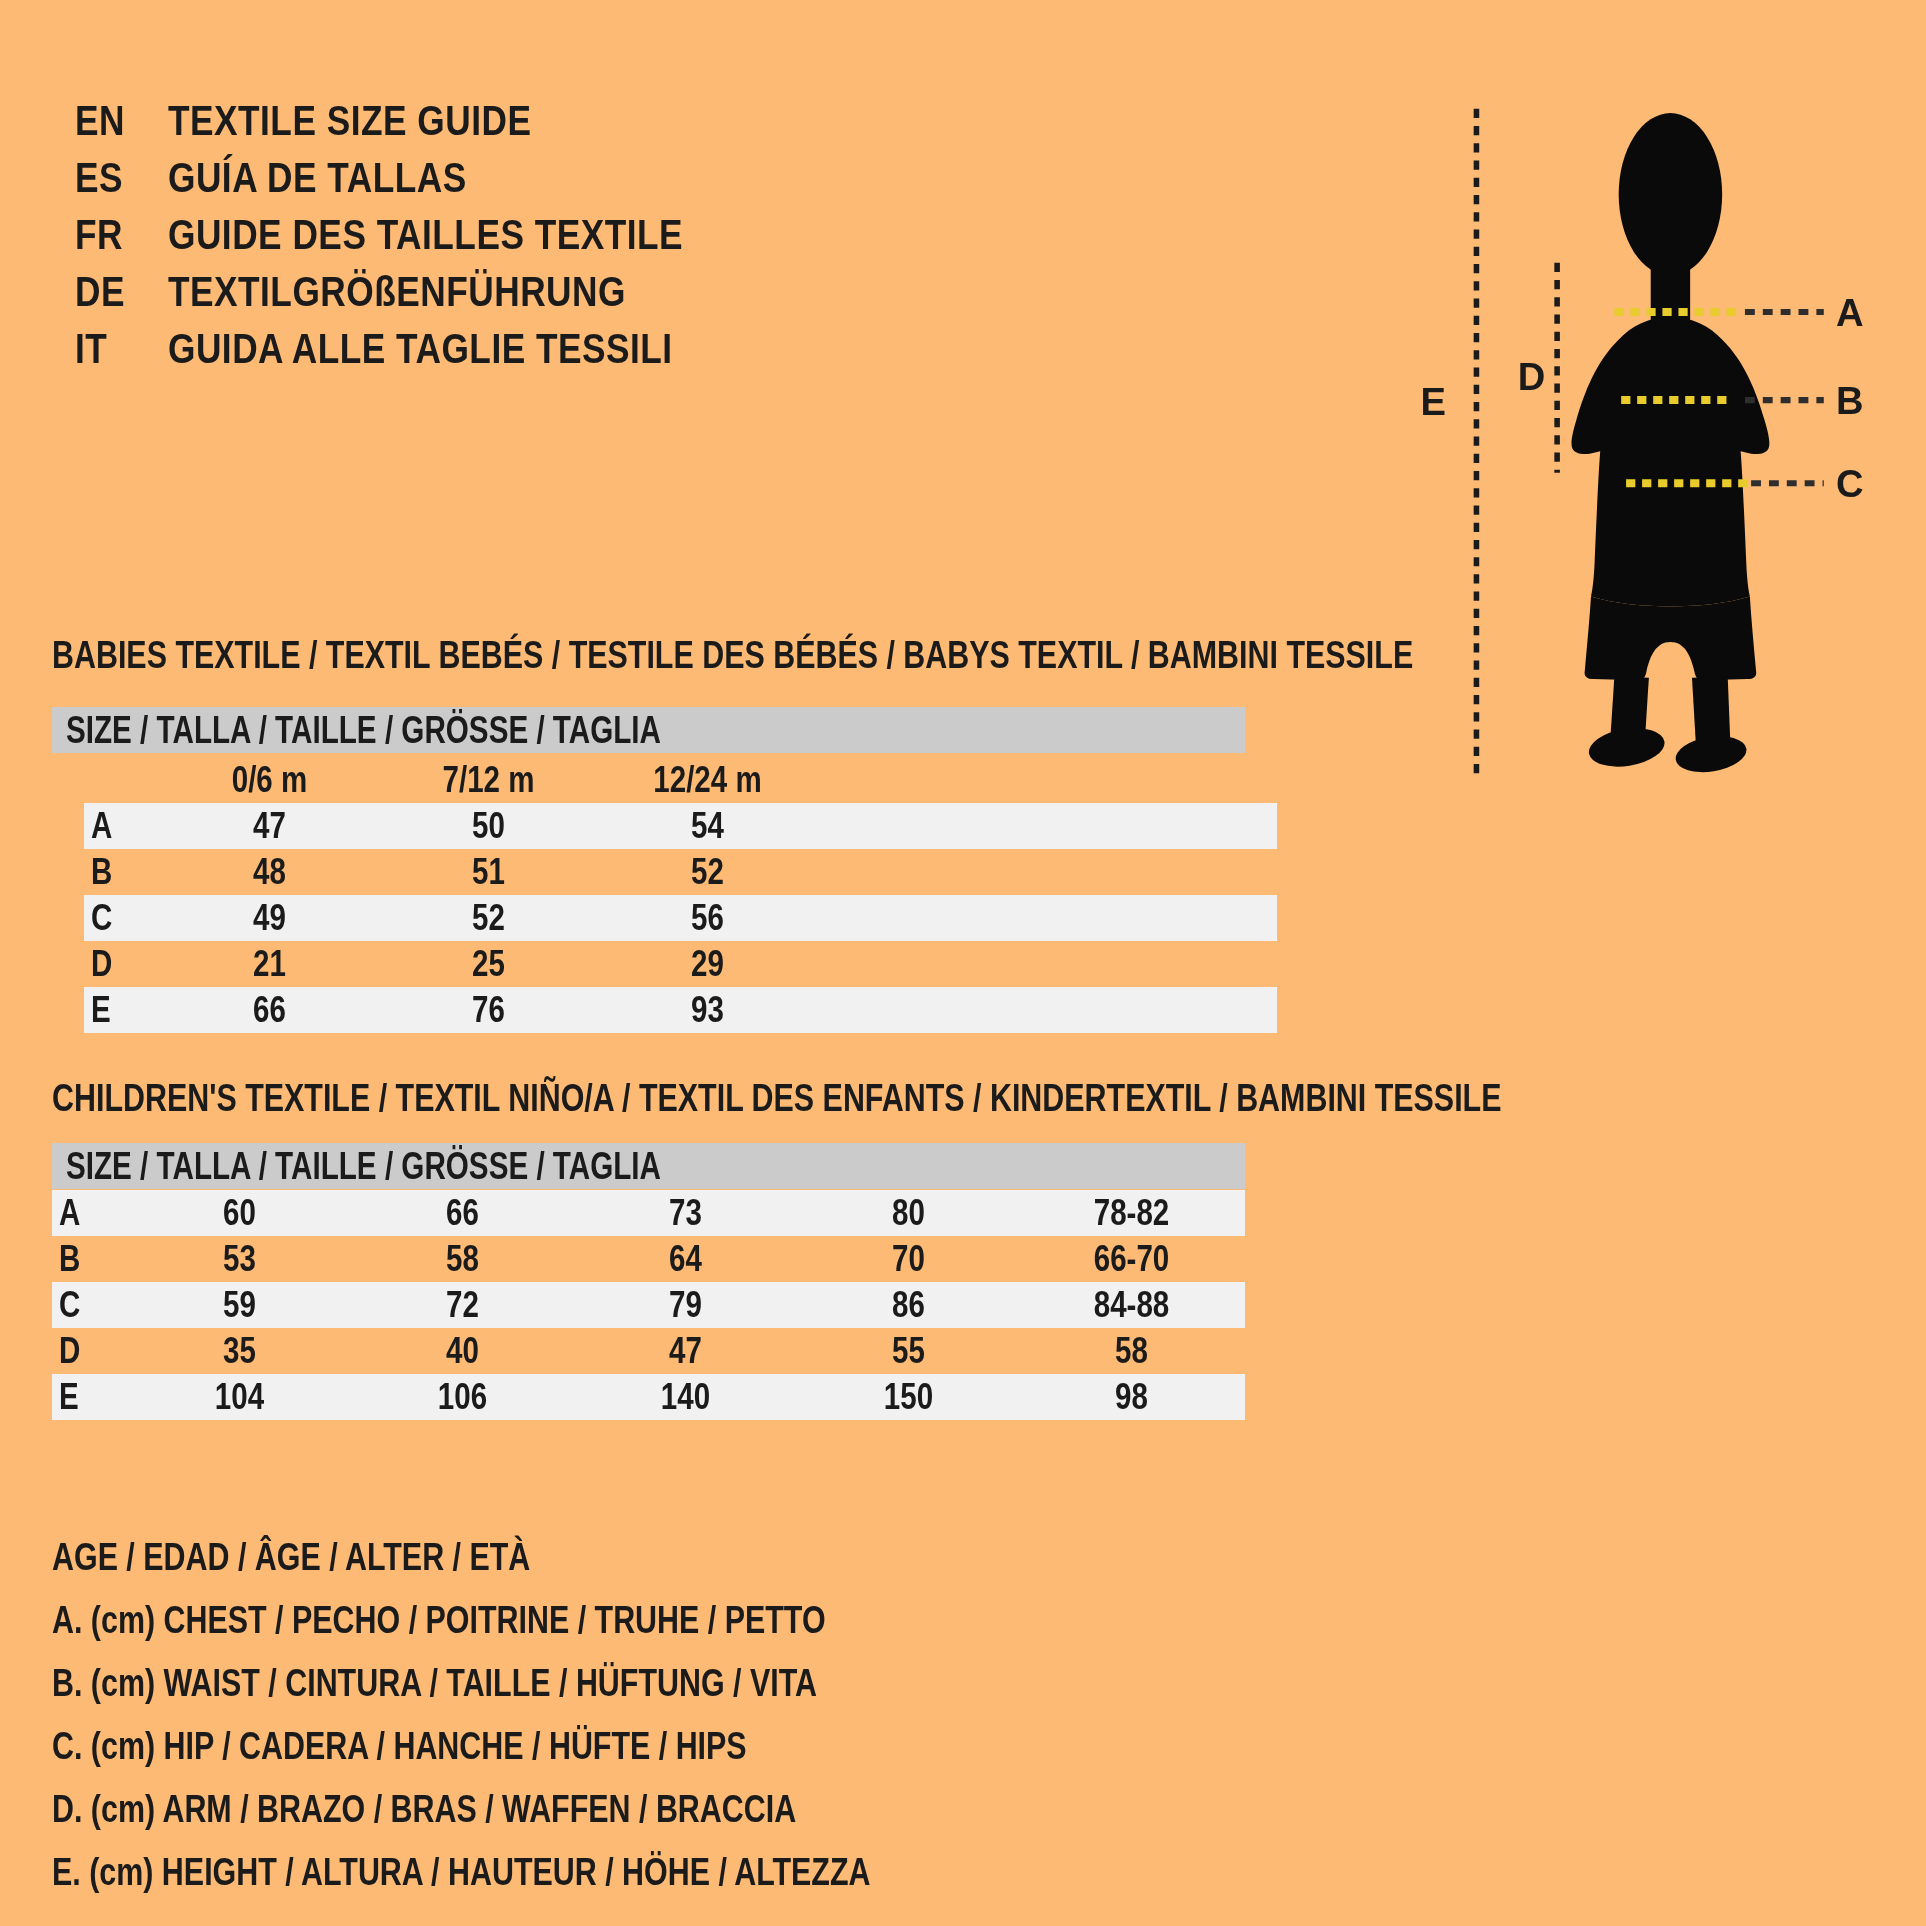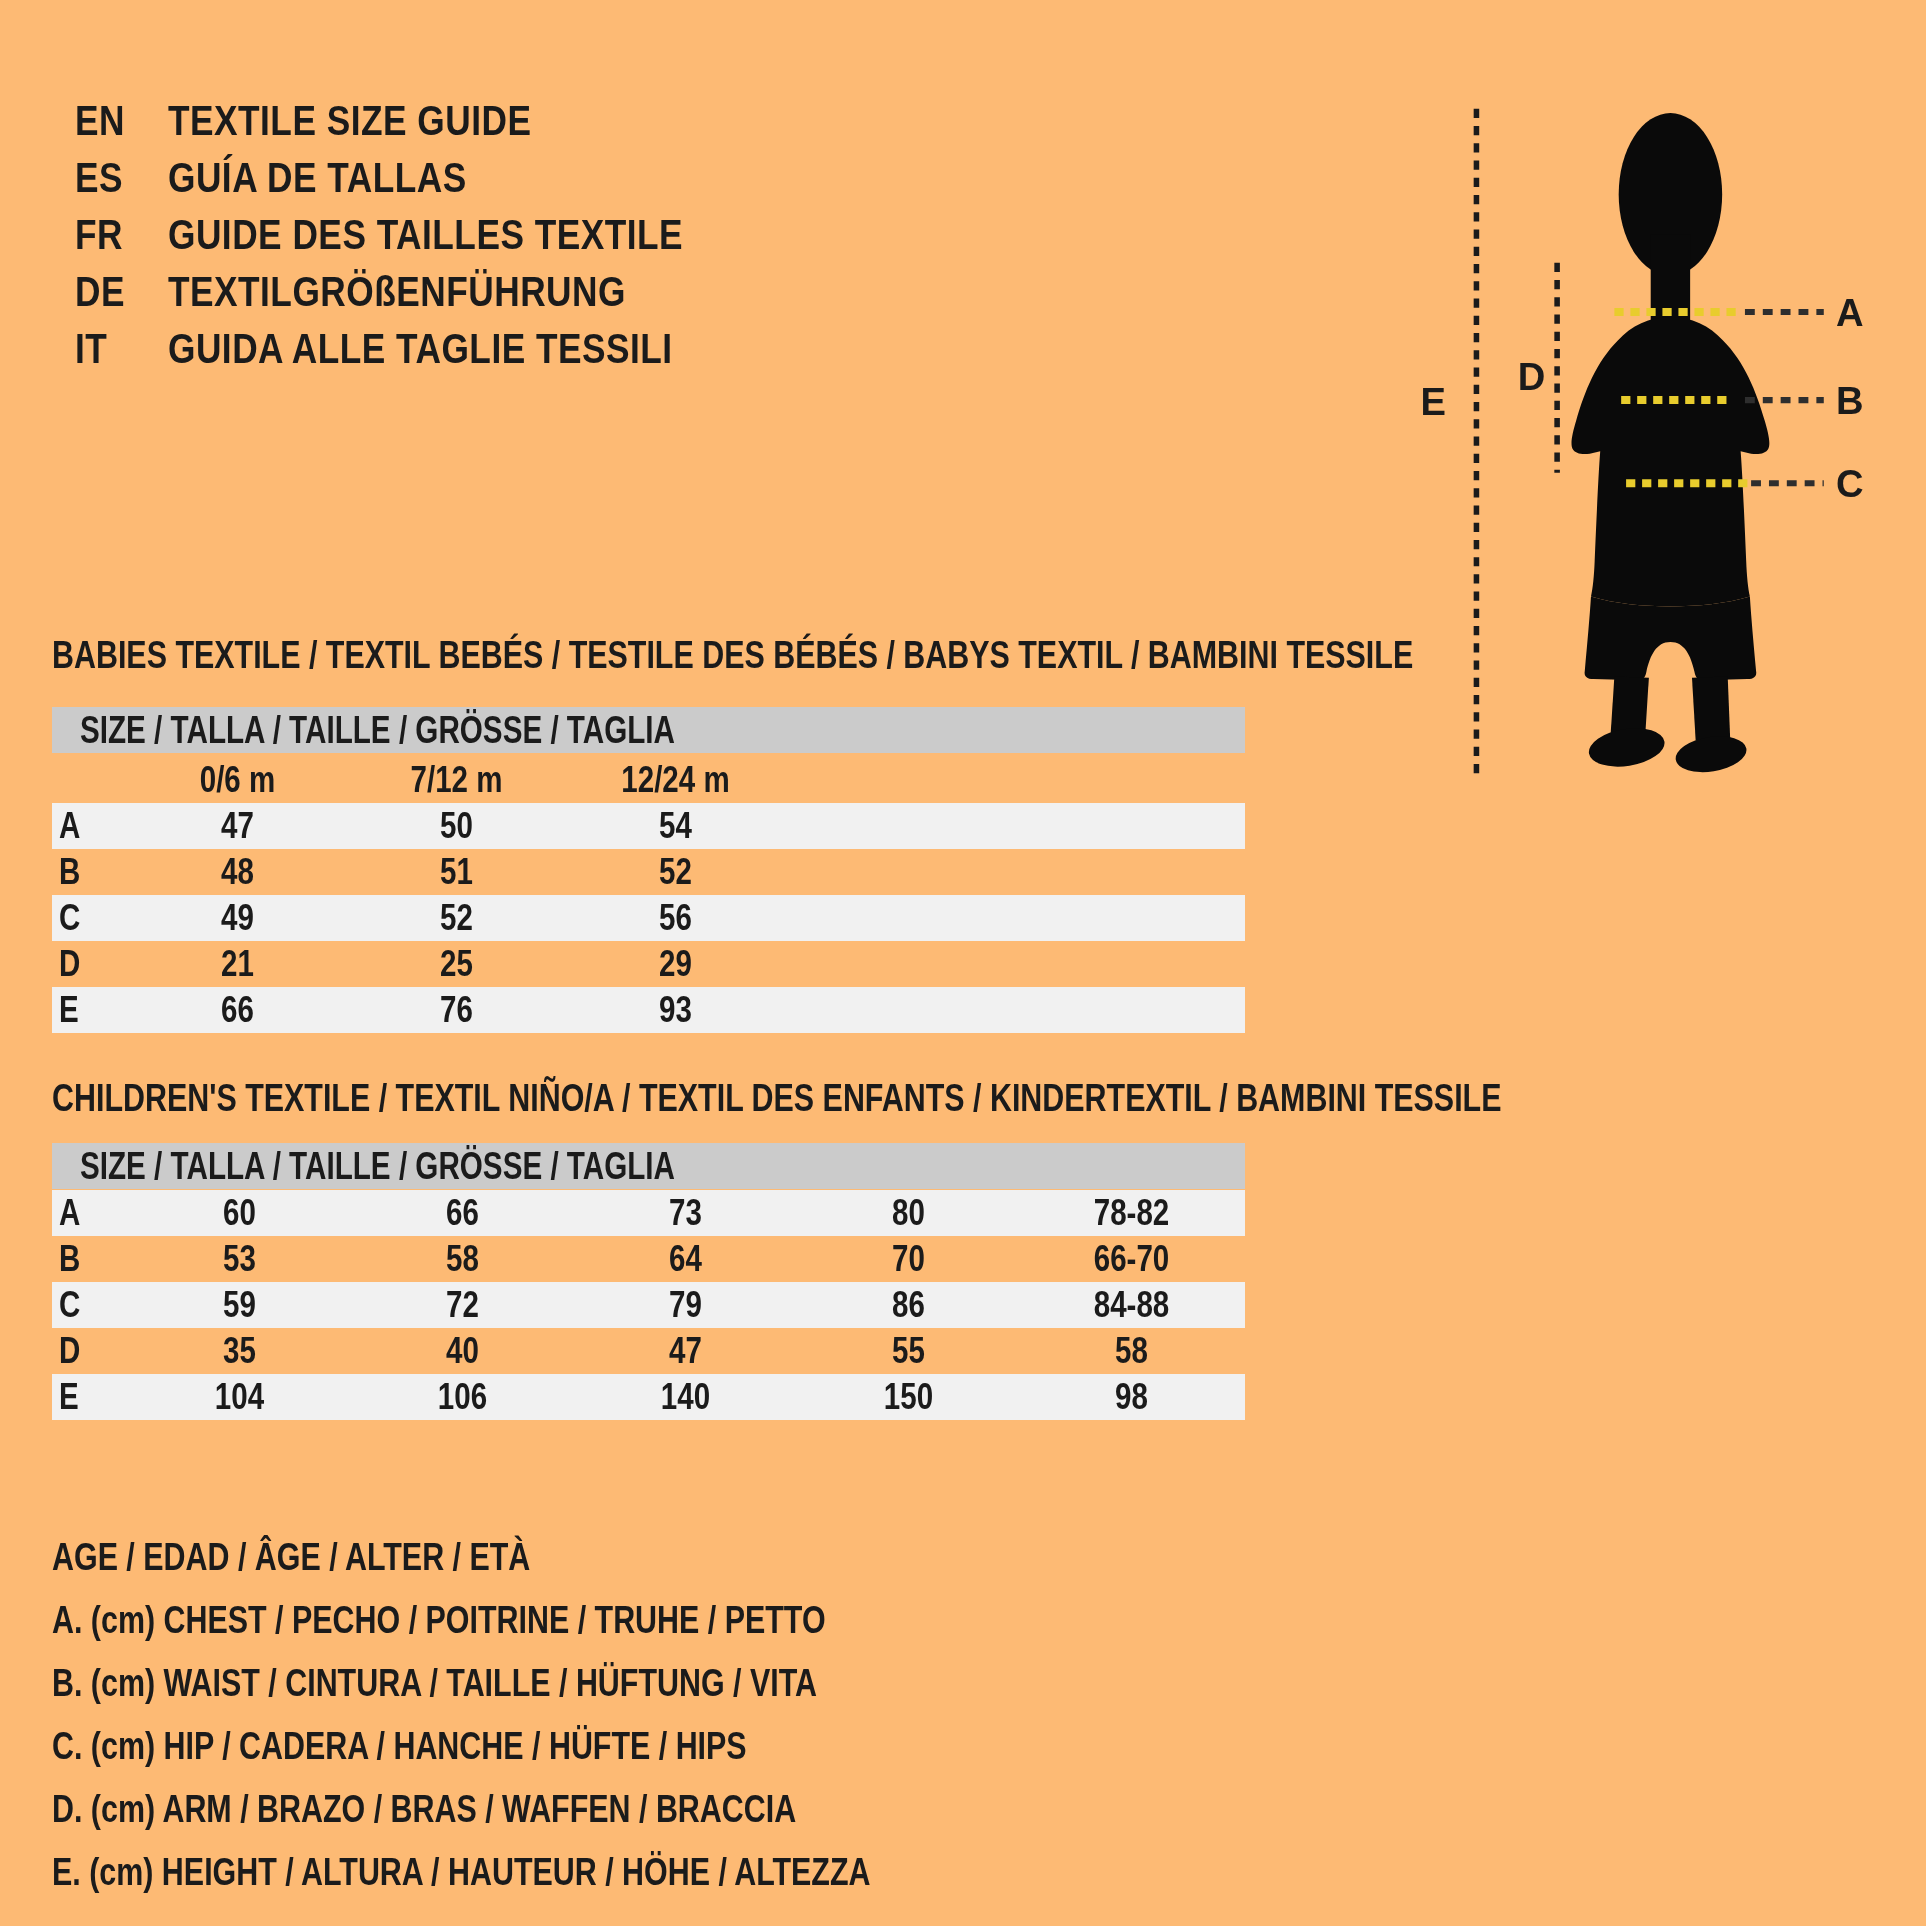--- a/index.html
+++ b/index.html
@@ -23,27 +23,27 @@
   .figure{position:absolute;left:1405px;top:74px;width:521px;height:715px;}
 
   
   .section-title{position:absolute;left:52px;font-size:39px;font-weight:bold;
     transform:scaleX(0.78);transform-origin:0 50%;white-space:nowrap;line-height:44px;}
   .title-babies{top:633px;}
   .title-children{top:1076px;}
 
   
   .size-bar{position:absolute;left:52px;width:1193px;height:46px;background:#cbcbcb;
-    font-size:38px;font-weight:bold;line-height:46px;padding-left:28px;box-sizing:border-box;}
+    font-size:38px;font-weight:bold;line-height:46px;padding-left:14px;box-sizing:border-box;}
   .bar-babies{top:707px;}
   .bar-children{top:1143px;}
 
   
   .tbl{position:absolute;left:52px;width:1193px;}
-  .tbl-babies{top:757px;}
+  .tbl-babies{top:757px;margin-left:32px;}
   .tbl-children{top:1190px;}
   .trow{display:flex;height:46px;align-items:center;}
   .trow.stripe{background:#f1f1f1;}
   .tcell,.tlabel{font-size:36px;font-weight:bold;line-height:46px;white-space:nowrap;}
   .tlabel{width:76px;text-align:left;padding-left:8.6px;box-sizing:border-box;
     transform:scaleX(0.82);transform-origin:0 50%;}
   .tcell{text-align:center;transform:scaleX(0.82);transform-origin:50% 50%;}
   .tbl-babies .tcell{width:219px;}
   .tbl-children .tcell{width:223px;}
 

